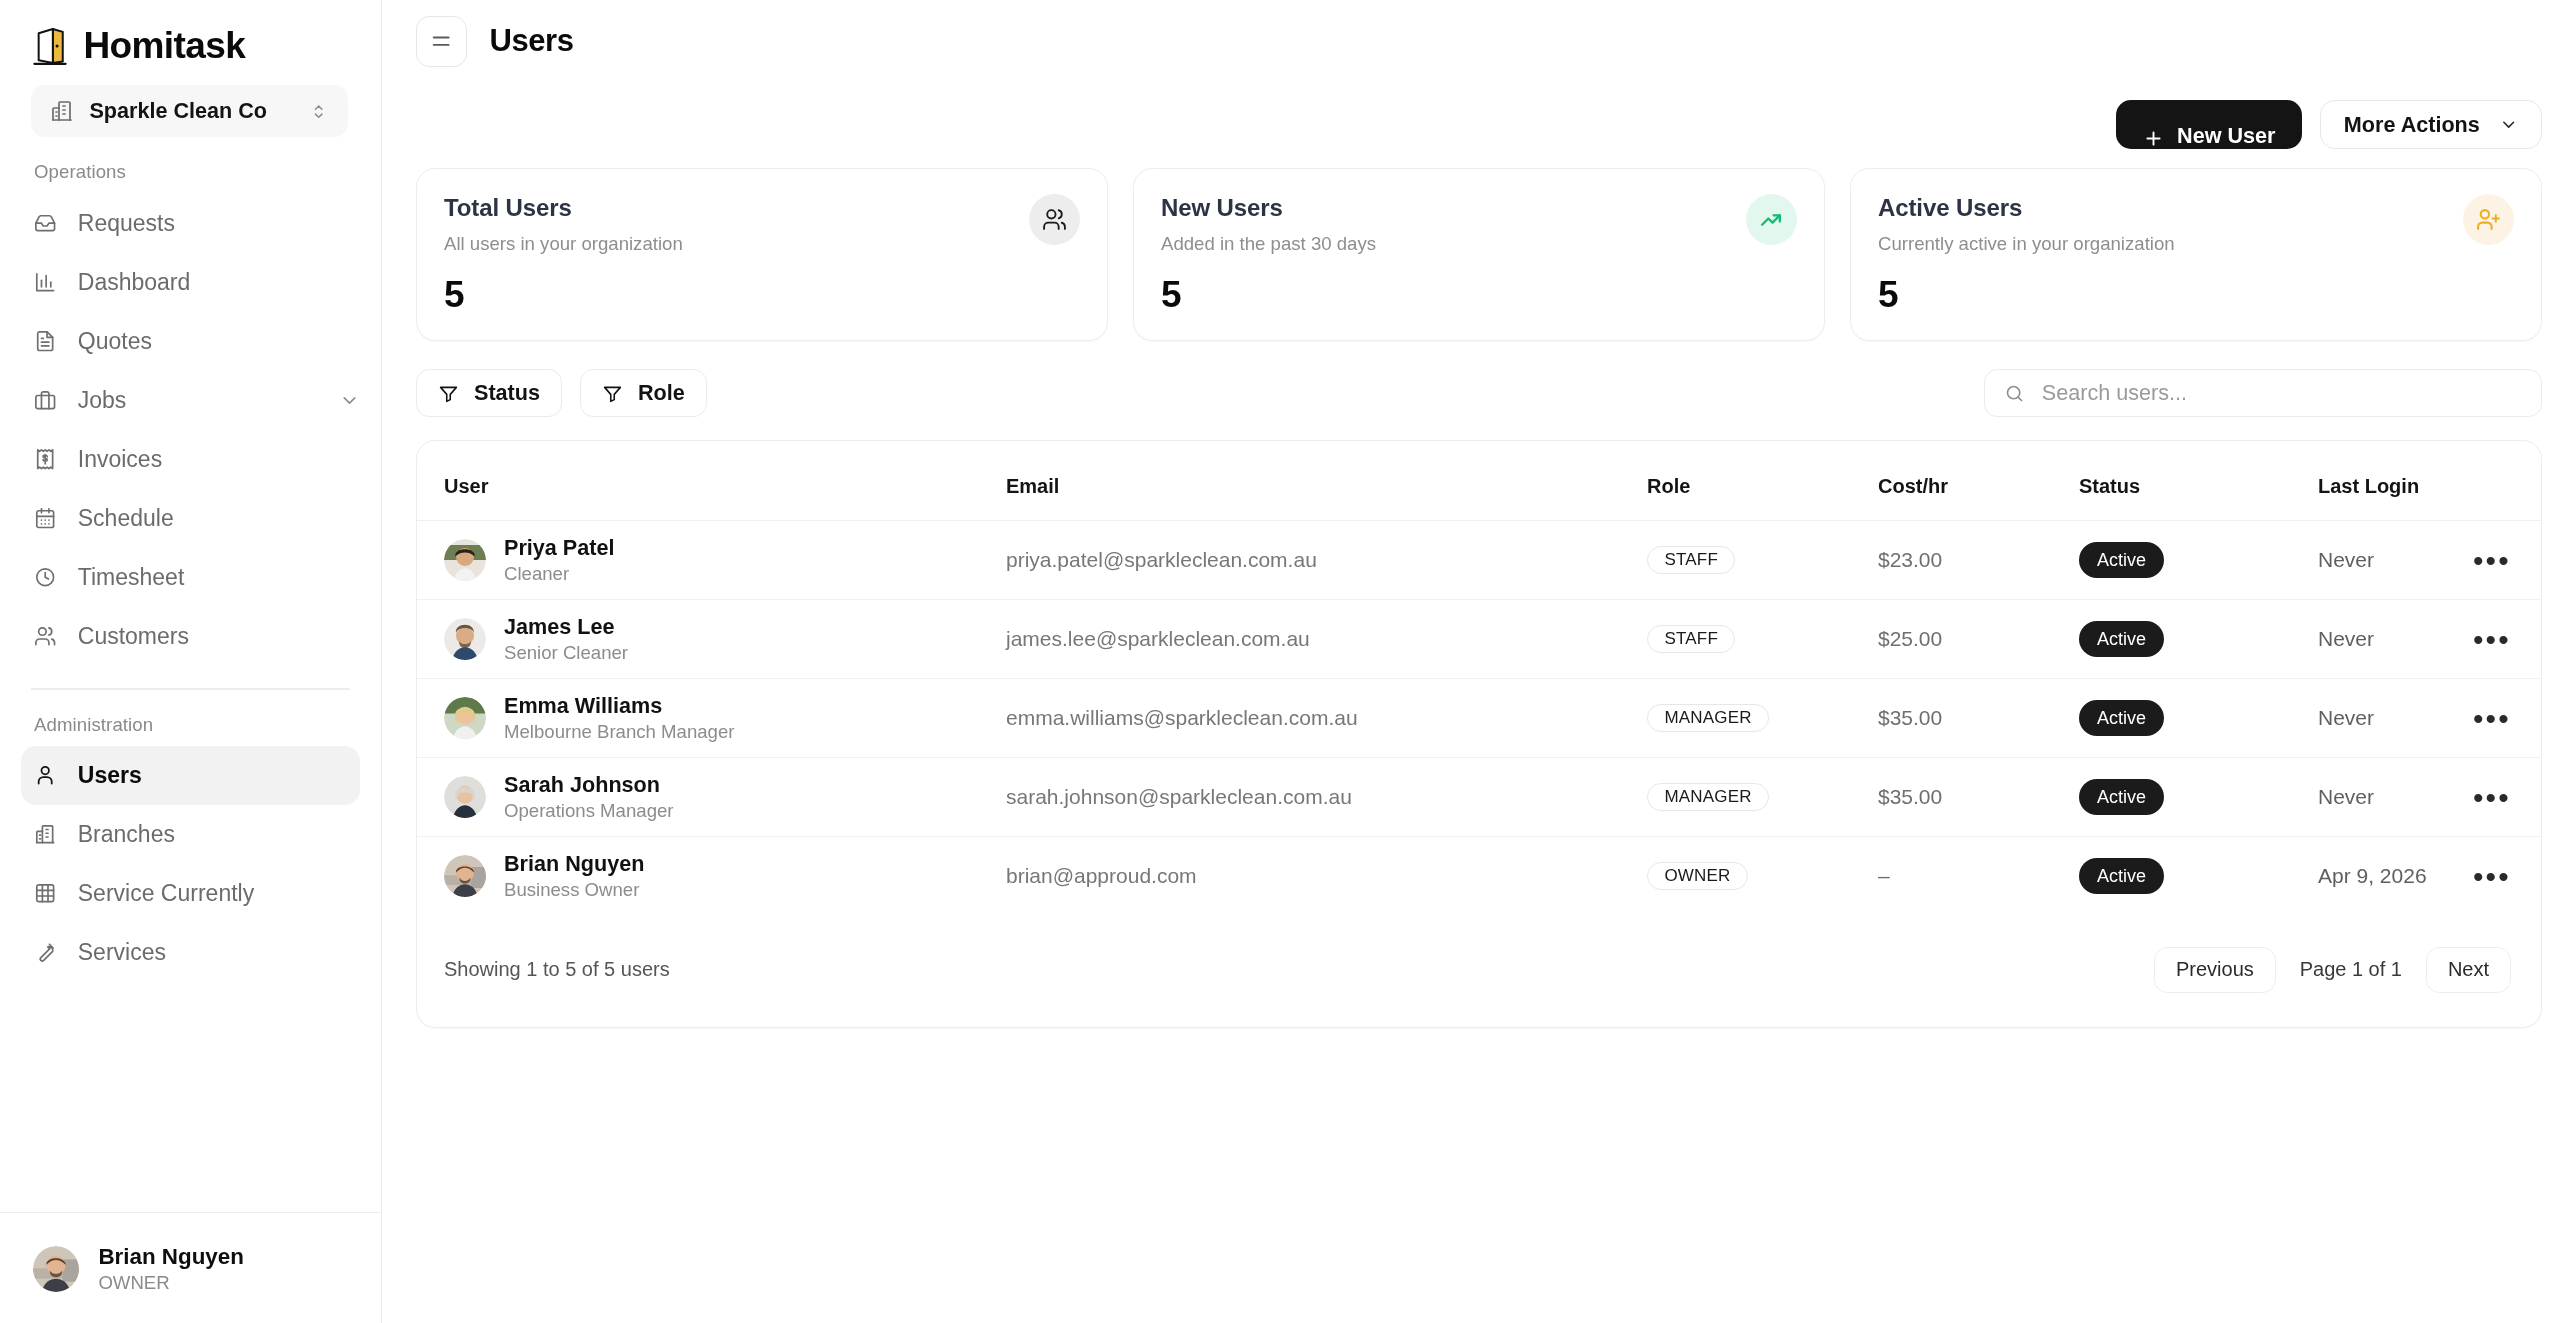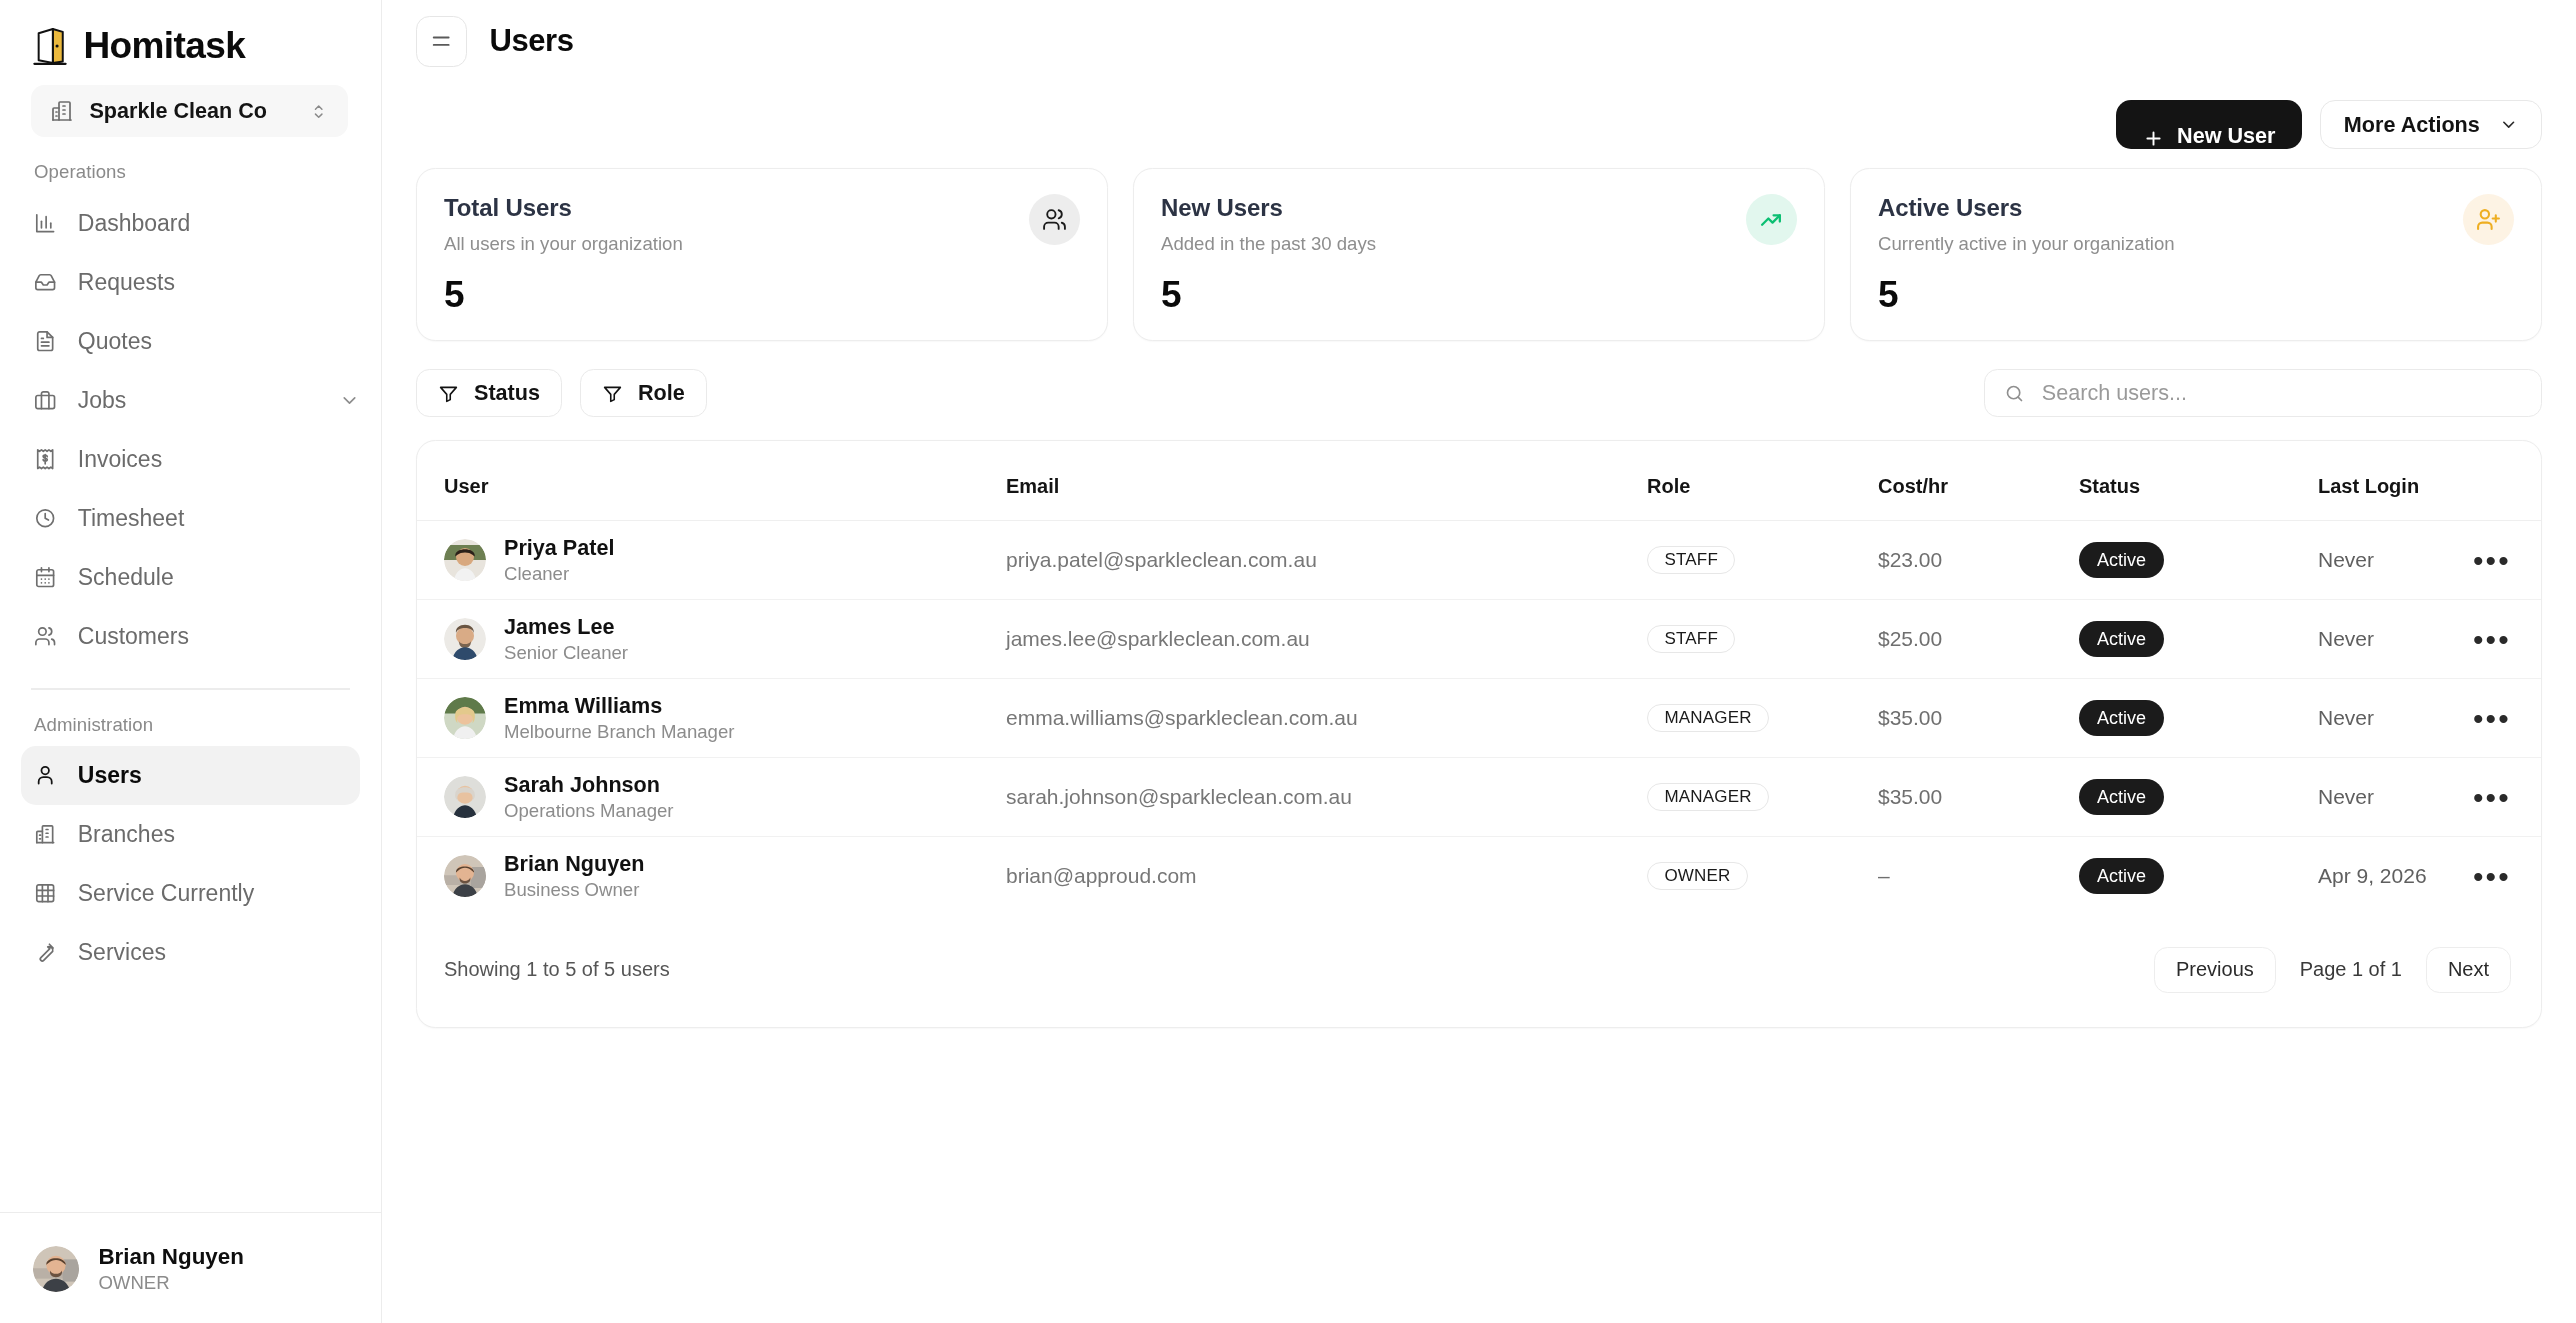--- a/index.html
+++ b/index.html
@@ -206,42 +206,42 @@
         </svg>
       </span>
     </div>
 
     <div class="nav-section">
       <div class="nav-label">Operations</div>
 
       <div class="nav-item">
         <span>
           <svg width="22.4" height="22.4" viewBox="0 0 24 24" fill="none" stroke="#6f6f6f" stroke-width="1.8" stroke-linecap="round" stroke-linejoin="round">
+            <path d="M22 12h-6l-2 3h-4l-2-3H2"></path>
+            <path d="M5.45 5.11 2 12v6a2 2 0 0 0 2 2h16a2 2 0 0 0 2-2v-6l-3.45-6.89A2 2 0 0 0 16.76 4H7.24a2 2 0 0 0-1.79 1.11z"></path>
+          </svg>
+        </span>
+        <span class="nav-text">Requests</span>
+      </div>
+
+      <div class="nav-item">
+        <span>
+          <svg width="22.4" height="22.4" viewBox="0 0 24 24" fill="none" stroke="#6f6f6f" stroke-width="1.8" stroke-linecap="round" stroke-linejoin="round">
             <path d="M3 3v18h18"></path>
               <path d="M8 17V10"></path>
               <path d="M13 17V5"></path>
               <path d="M18 17v-5"></path>
           </svg>
         </span>
         <span class="nav-text">Dashboard</span>
       </div>
 
       <div class="nav-item">
         <span>
           <svg width="22.4" height="22.4" viewBox="0 0 24 24" fill="none" stroke="#6f6f6f" stroke-width="1.8" stroke-linecap="round" stroke-linejoin="round">
-            <path d="M22 12h-6l-2 3h-4l-2-3H2"></path>
-            <path d="M5.45 5.11 2 12v6a2 2 0 0 0 2 2h16a2 2 0 0 0 2-2v-6l-3.45-6.89A2 2 0 0 0 16.76 4H7.24a2 2 0 0 0-1.79 1.11z"></path>
-          </svg>
-        </span>
-        <span class="nav-text">Requests</span>
-      </div>
-
-      <div class="nav-item">
-        <span>
-          <svg width="22.4" height="22.4" viewBox="0 0 24 24" fill="none" stroke="#6f6f6f" stroke-width="1.8" stroke-linecap="round" stroke-linejoin="round">
             <path d="M14 2H6a2 2 0 0 0-2 2v16a2 2 0 0 0 2 2h12a2 2 0 0 0 2-2V8z"></path>
             <path d="M14 2v6h6"></path>
               <path d="M8 13h8M8 17h8M8 9h2"></path>
           </svg>
         </span>
         <span class="nav-text">Quotes</span>
       </div>
 
       <div class="nav-item">
         <span>
@@ -264,36 +264,36 @@
             <path d="M4 2v20l2-1.5L8 22l2-1.5L12 22l2-1.5L16 22l2-1.5L20 22V2l-2 1.5L16 2l-2 1.5L12 2l-2 1.5L8 2 6 3.5z"></path>
             <path d="M12 7v10M14.2 9.3c0-1-1-1.6-2.2-1.6s-2.2.6-2.2 1.5 1 1.3 2.2 1.6 2.2.7 2.2 1.6-1 1.6-2.2 1.6-2.2-.6-2.2-1.6"></path>
           </svg>
         </span>
         <span class="nav-text">Invoices</span>
       </div>
 
       <div class="nav-item">
         <span>
           <svg width="22.4" height="22.4" viewBox="0 0 24 24" fill="none" stroke="#6f6f6f" stroke-width="1.8" stroke-linecap="round" stroke-linejoin="round">
-            <circle cx="12" cy="12" r="9"></circle>
-              <path d="M12 7v5l3.5 2"></path>
-          </svg>
-        </span>
-        <span class="nav-text">Timesheet</span>
-      </div>
-
-      <div class="nav-item">
-        <span>
-          <svg width="22.4" height="22.4" viewBox="0 0 24 24" fill="none" stroke="#6f6f6f" stroke-width="1.8" stroke-linecap="round" stroke-linejoin="round">
             <rect x="3" y="4" width="18" height="18" rx="2"></rect>
             <path d="M16 2v4M8 2v4M3 10h18"></path>
             <path d="M8 14h.01M12 14h.01M16 14h.01M8 18h.01M12 18h.01M16 18h.01"></path>
           </svg>
         </span>
         <span class="nav-text">Schedule</span>
+      </div>
+
+      <div class="nav-item">
+        <span>
+          <svg width="22.4" height="22.4" viewBox="0 0 24 24" fill="none" stroke="#6f6f6f" stroke-width="1.8" stroke-linecap="round" stroke-linejoin="round">
+            <circle cx="12" cy="12" r="9"></circle>
+              <path d="M12 7v5l3.5 2"></path>
+          </svg>
+        </span>
+        <span class="nav-text">Timesheet</span>
       </div>
 
       <div class="nav-item">
         <span>
           <svg width="22.4" height="22.4" viewBox="0 0 24 24" fill="none" stroke="#6f6f6f" stroke-width="1.8" stroke-linecap="round" stroke-linejoin="round">
             <path d="M16 21v-2a4 4 0 0 0-4-4H6a4 4 0 0 0-4 4v2"></path>
             <circle cx="9" cy="7" r="4"></circle>
             <path d="M22 21v-2a4 4 0 0 0-3-3.87M16 3.13a4 4 0 0 1 0 7.75"></path>
           </svg>
         </span>

